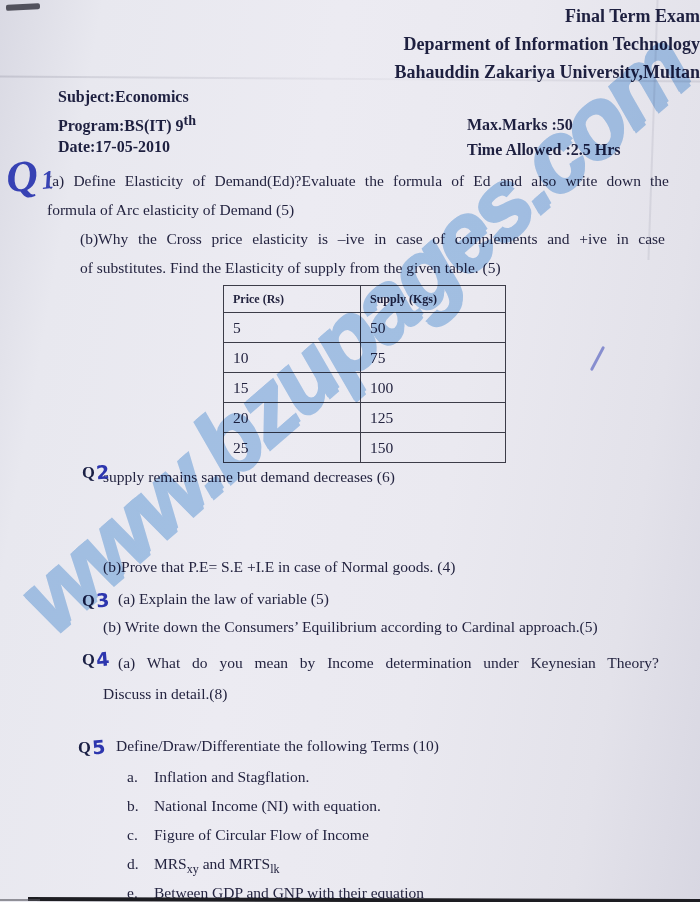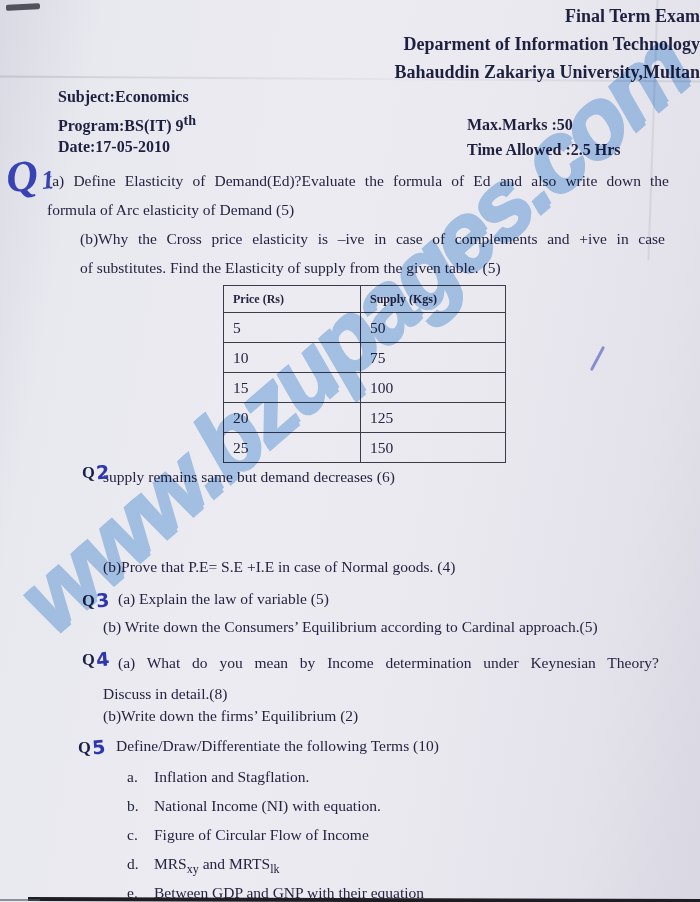--- a/index.html
+++ b/index.html
@@ -145,23 +145,20 @@
     <div class="line">(b) Write down the Consumers’ Equilibrium according to Cardinal approach.(5)</div>
   </div>
 
   <div class="qlabel" style="left:82px;top:647px">
     <span class="qp">Q</span><span class="qh">4</span>
   </div>
   <div class="block" style="left:103px;top:647px;width:556px;line-height:31px">
     <div class="line just indent1">(a) What do you mean by Income determination under Keynesian Theory?</div>
     <div class="line">Discuss in detail.(8)</div>
   </div>
-  <div class="block" style="left:103px;top:707px">
-    <div class="line">(b)Write down the firms’ Equilibrium (2)</div>
-  </div>
 
   <div class="qlabel" style="left:78px;top:735px">
     <span class="qp">Q</span><span class="qh">5</span>
   </div>
   <div class="block" style="left:116px;top:737px">
     <div class="line">Define/Draw/Differentiate the following Terms (10)</div>
   </div>
 
   <div class="q5items">
     <div class="q5item">

